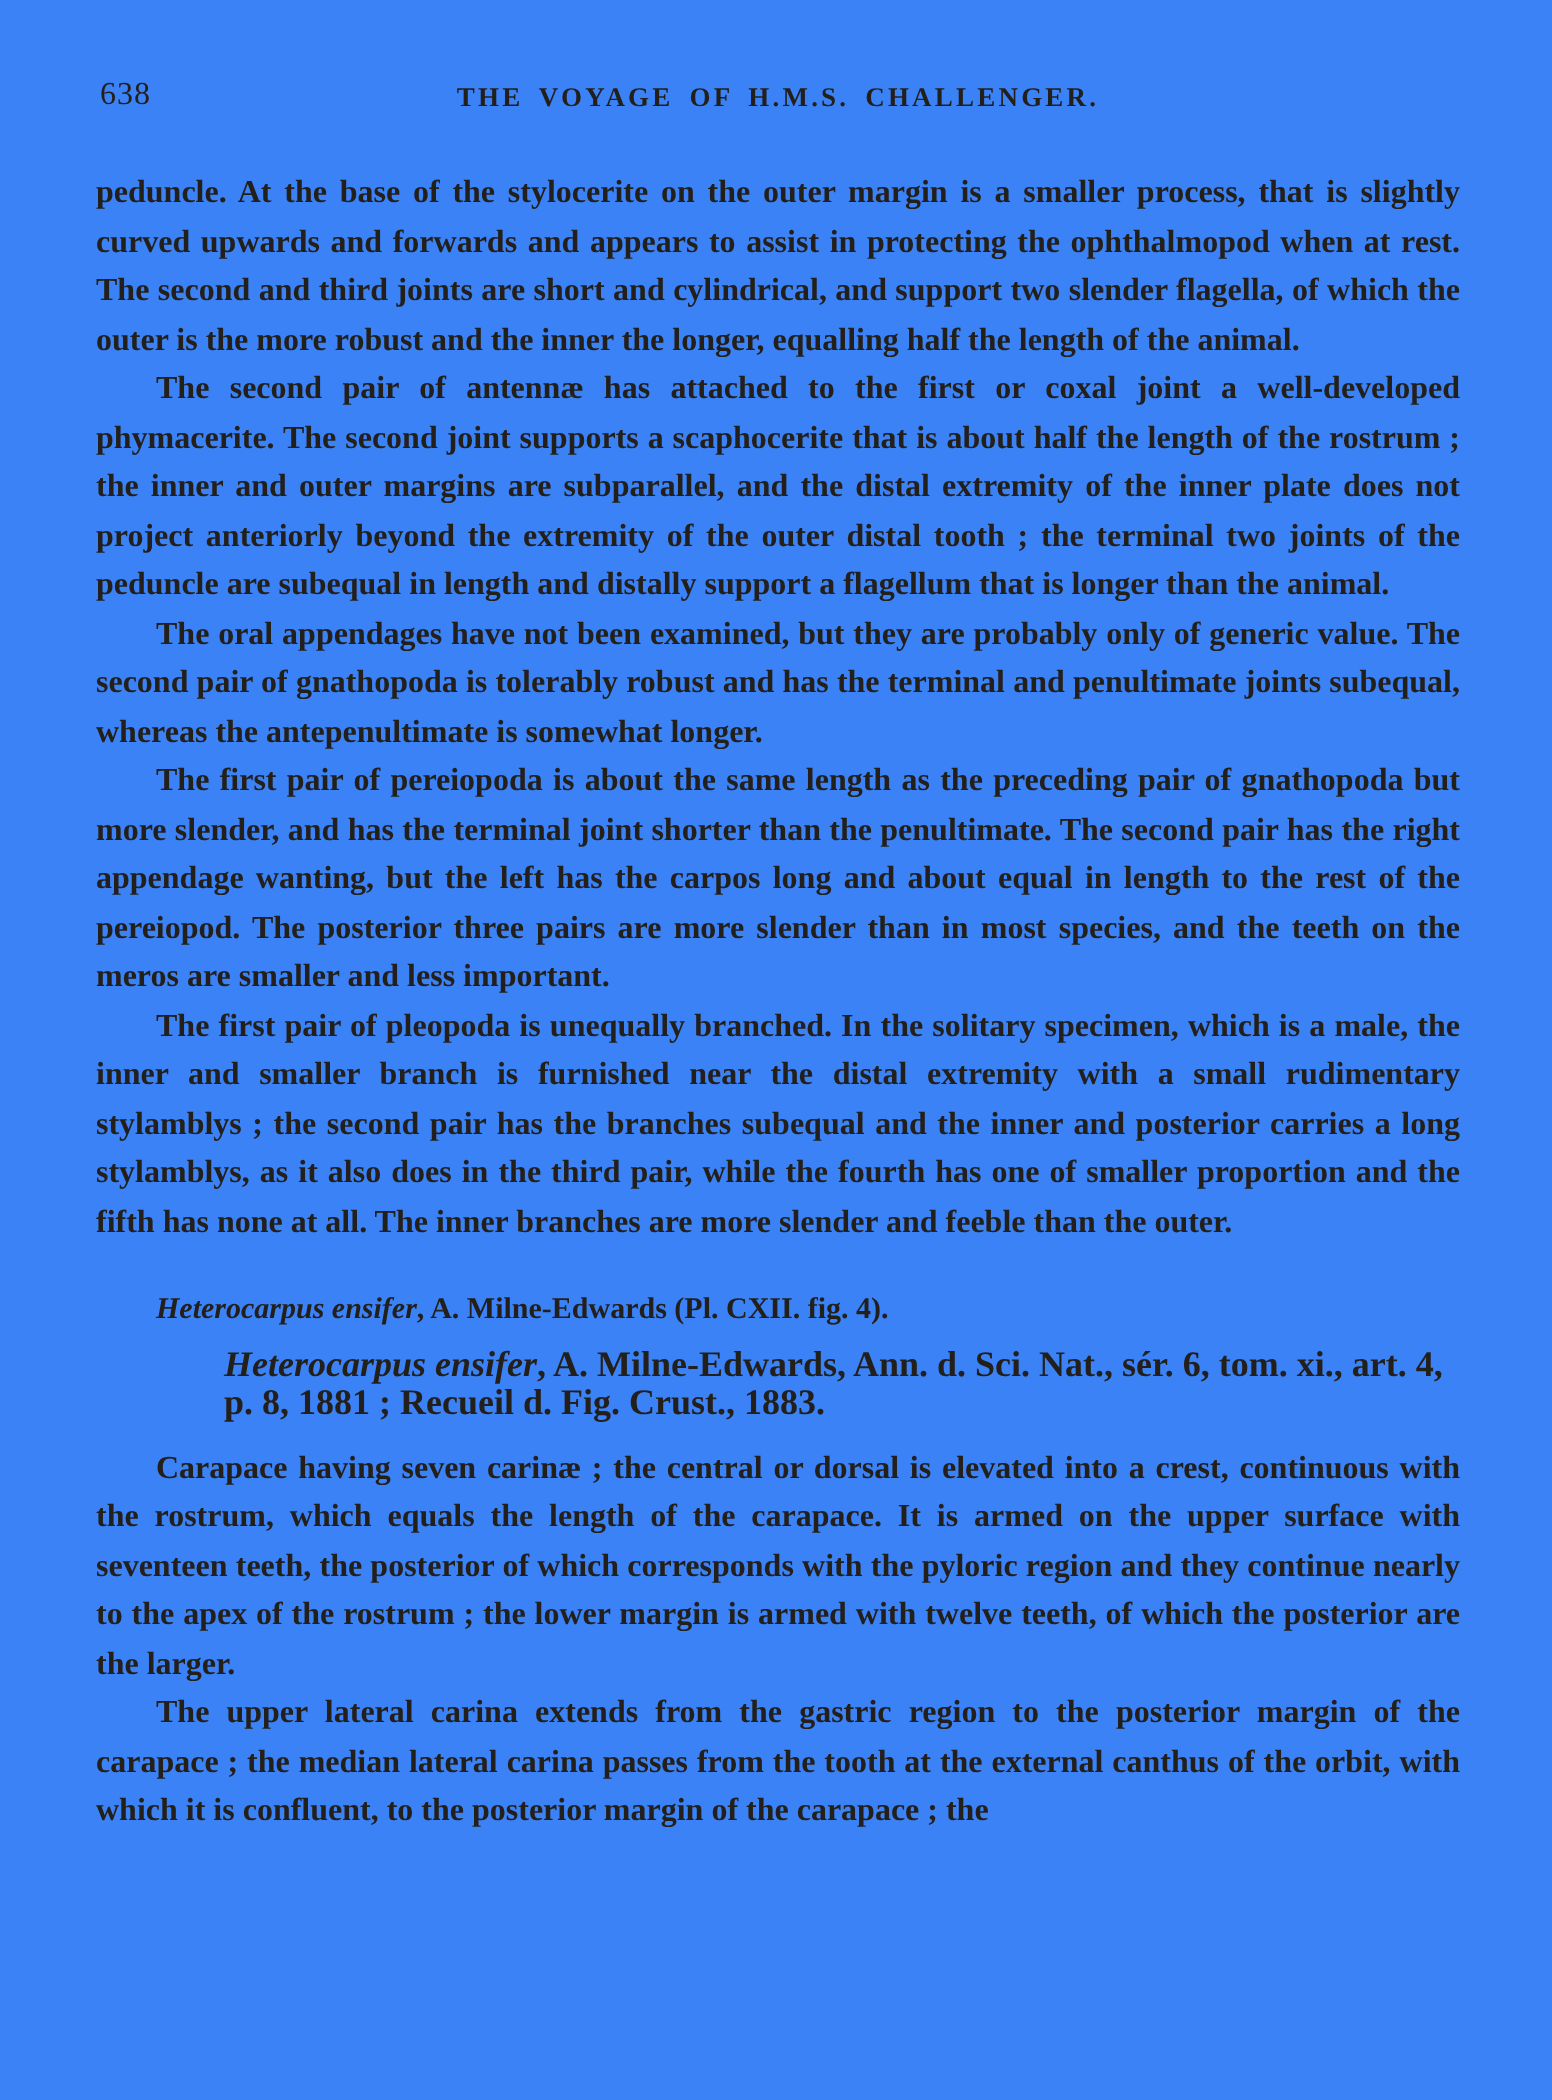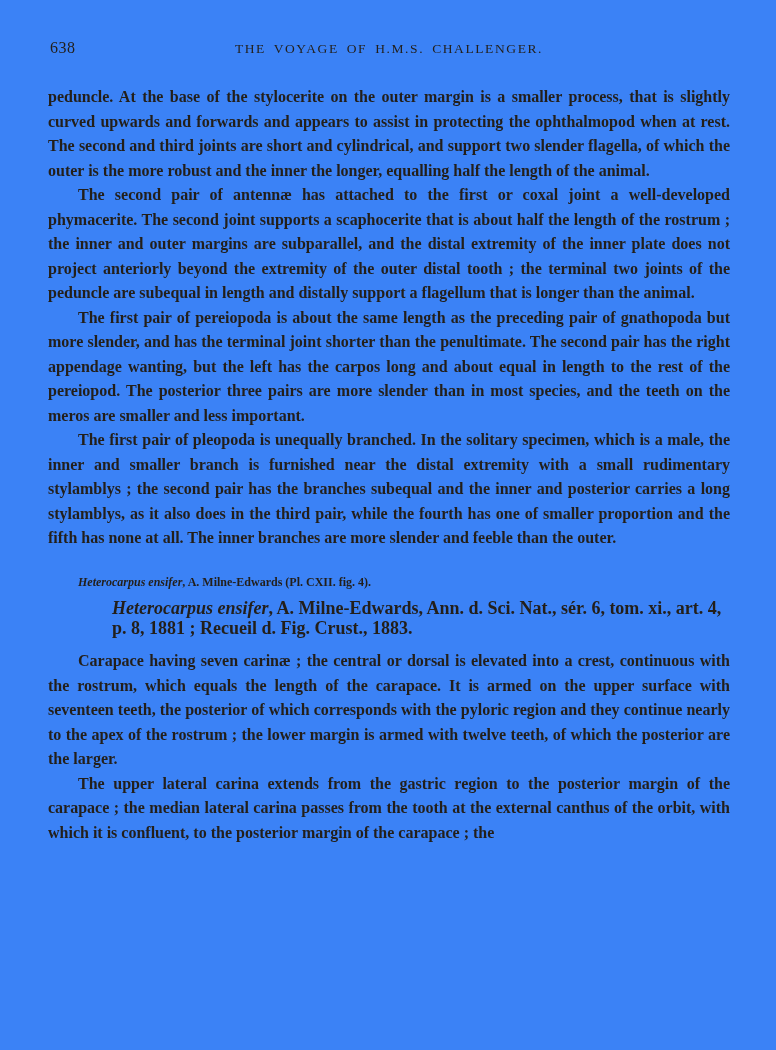--- a/index.html
+++ b/index.html
@@ -31,40 +31,40 @@
     font-size: 16px;
     letter-spacing: 0.5px;
   }
   .running-title {
     position: absolute;
     left: 0;
     right: 0;
     top: 2px;
     text-align: center;
     font-size: 13.5px;
-    font-weight: normal;
+    font-weight: bold;
     letter-spacing: 1.6px;
     word-spacing: 3px;
   }
   .body-text {
     font-size: 16px;
     line-height: 24.5px;
     text-align: justify;
     font-weight: bold;
   }
   .body-text p {
     margin: 0;
     text-indent: 30px;
   }
   .body-text p.no-indent {
     text-indent: 0;
   }
   .species-heading {
     margin-top: 19px !important;
-    font-size: 12px;
+    font-size: 15px;
   }
   .italic {
     font-style: italic;
   }
   .citations {
     margin: 5px 0 11px 64px;
     width: 612px;
     font-size: 18px;
     line-height: 19.5px;
     text-align: left;
@@ -82,20 +82,21 @@
 
   <div class="running-head">
     <span class="page-number">638</span>
     <span class="running-title">THE VOYAGE OF H.M.S. CHALLENGER.</span>
   </div>
 
   <div class="body-text">
 
     <p class="no-indent">peduncle.  At the base of the stylocerite on the outer margin is a smaller process, that is slightly curved upwards and forwards and appears to assist in protecting the ophthalmopod when at rest.  The second and third joints are short and cylindrical, and support two slender flagella, of which the outer is the more robust and the inner the longer, equalling half the length of the animal.</p>
     <p>The second pair of antennæ has attached to the first or coxal joint a well-developed phymacerite.  The second joint supports a scaphocerite that is about half the length of the rostrum ; the inner and outer margins are subparallel, and the distal extremity of the inner plate does not project anteriorly beyond the extremity of the outer distal tooth ; the terminal two joints of the peduncle are subequal in length and distally support a flagellum that is longer than the animal.</p>
+    <p>The oral appendages have not been examined, but they are probably only of generic value.  The second pair of gnathopoda is tolerably robust and has the terminal and penultimate joints subequal, whereas the antepenultimate is somewhat longer.</p>
     <p>The first pair of pereiopoda is about the same length as the preceding pair of gnathopoda but more slender, and has the terminal joint shorter than the penultimate.  The second pair has the right appendage wanting, but the left has the carpos long and about equal in length to the rest of the pereiopod.  The posterior three pairs are more slender than in most species, and the teeth on the meros are smaller and less important.</p>
     <p>The first pair of pleopoda is unequally branched.  In the solitary specimen, which is a male, the inner and smaller branch is furnished near the distal extremity with a small rudimentary stylamblys ; the second pair has the branches subequal and the inner and posterior carries a long stylamblys, as it also does in the third pair, while the fourth has one of smaller proportion and the fifth has none at all.  The inner branches are more slender and feeble than the outer.</p>
 
     <p class="species-heading"><span class="italic">Heterocarpus ensifer</span><span>, A. Milne-Edwards (Pl. CXII. fig. 4).</span></p>
 
     <div class="citations">
       <p><span class="italic">Heterocarpus ensifer</span><span>, A. Milne-Edwards, Ann. d. Sci. Nat., sér. 6, tom. xi., art. 4, p. 8, 1881 ; Recueil d. Fig. Crust., 1883.</span></p>
     </div>
 
     <p>Carapace having seven carinæ ; the central or dorsal is elevated into a crest, continuous with the rostrum, which equals the length of the carapace.  It is armed on the upper surface with seventeen teeth, the posterior of which corresponds with the pyloric region and they continue nearly to the apex of the rostrum ; the lower margin is armed with twelve teeth, of which the posterior are the larger.</p>

